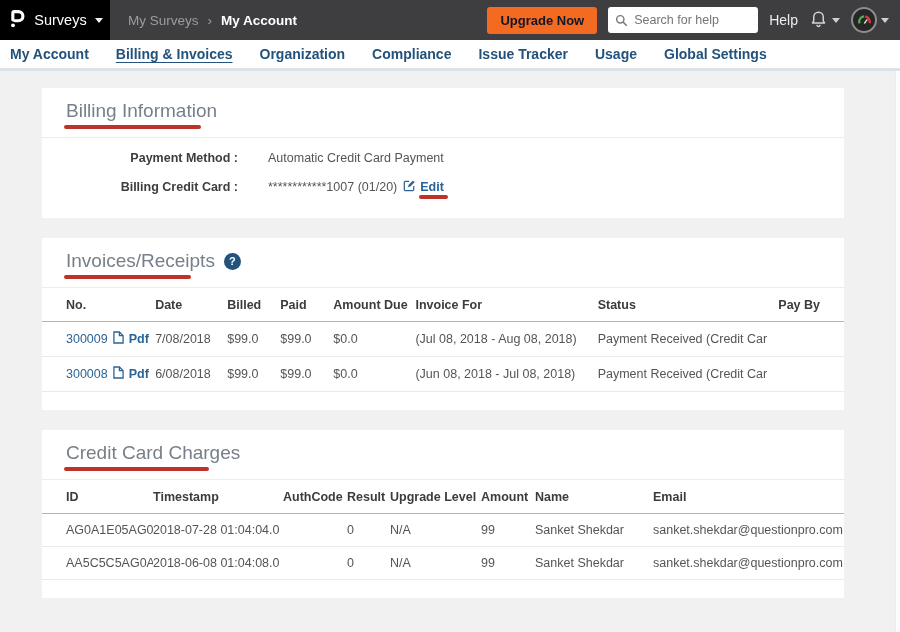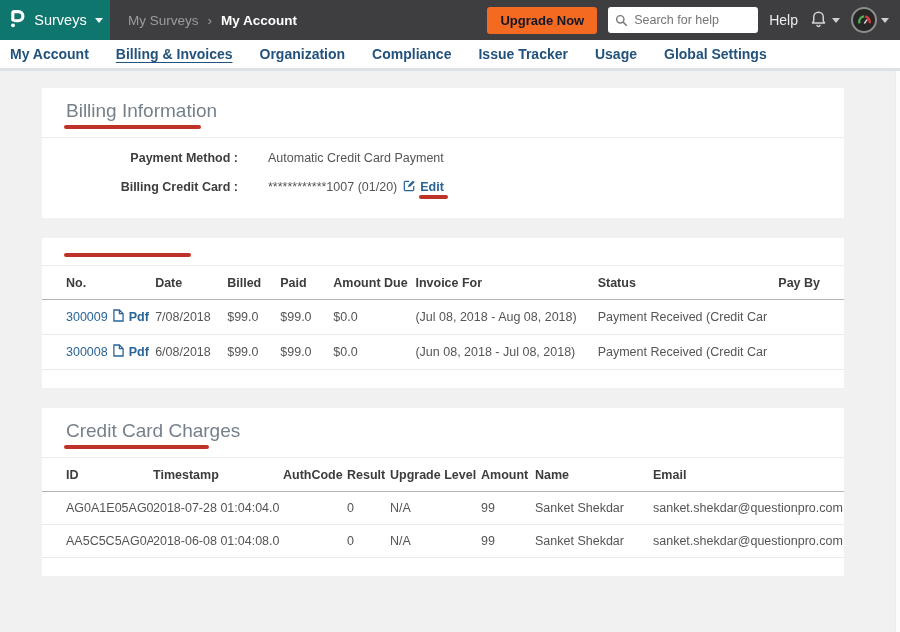--- a/index.html
+++ b/index.html
@@ -5,21 +5,21 @@
   * { box-sizing: border-box; margin: 0; padding: 0; }
   html,body { width:900px; height:632px; }
   body {
     font-family:"Liberation Sans", sans-serif;
     background:#f1f1f2;
     overflow:hidden;
     position:relative;
   }
   
   .topbar { height:40px; background:#3e3e40; display:flex; align-items:center; }
-  .brand { width:110px; height:40px; background:#0f766e; display:flex; align-items:center; justify-content:center; gap:8px; cursor:pointer; }
+  .brand { width:110px; height:40px; background:#000000; display:flex; align-items:center; justify-content:center; gap:8px; cursor:pointer; }
   .brand-label { color:#fff; font-size:14.5px; }
   .caret-w { width:0; height:0; border-left:4px solid transparent; border-right:4px solid transparent; border-top:5px solid rgba(255,255,255,.95); }
   .caret-g { width:0; height:0; border-left:4px solid transparent; border-right:4px solid transparent; border-top:5px solid #cfcfcf; }
   .crumbs { margin-left:18px; display:flex; align-items:center; gap:9px; font-size:13.5px; color:#9c9c9c; }
   .crumb-active { color:#fff; font-weight:bold; }
   .top-right { margin-left:auto; display:flex; align-items:center; gap:11px; padding-right:11px; }
   .upgrade-btn { background:#f56a21; color:#0f172a; border:none; border-radius:3px; font-weight:bold; font-size:13px; padding:6px 13px; font-family:inherit; cursor:pointer; }
   .searchbox { position:relative; }
   .searchbox input { width:150px; height:26px; border:none; border-radius:3px; padding:0 6px 0 26px; font-size:12.5px; color:#555; font-family:inherit; outline:none; }
   .searchbox .mag { position:absolute; left:7px; top:6px; }
@@ -152,20 +152,24 @@
             <span class="link edit-link">Edit</span>
             <span class="edit-redline"></span>
           </span>
         </span>
       </div>
     </div>
   </div>
 
   <div class="card">
     <div class="card-head">
+      <div class="sec-title">
+        <span>Invoices/Receipts</span>
+        <span class="help-circ">?</span>
+      </div>
       <div class="redline" style="width:127px"></div>
     </div>
     <table>
       <colgroup>
           <col style="width:113px">
           <col style="width:72px">
           <col style="width:53px">
           <col style="width:53px">
           <col style="width:82px">
           <col style="width:182px">

